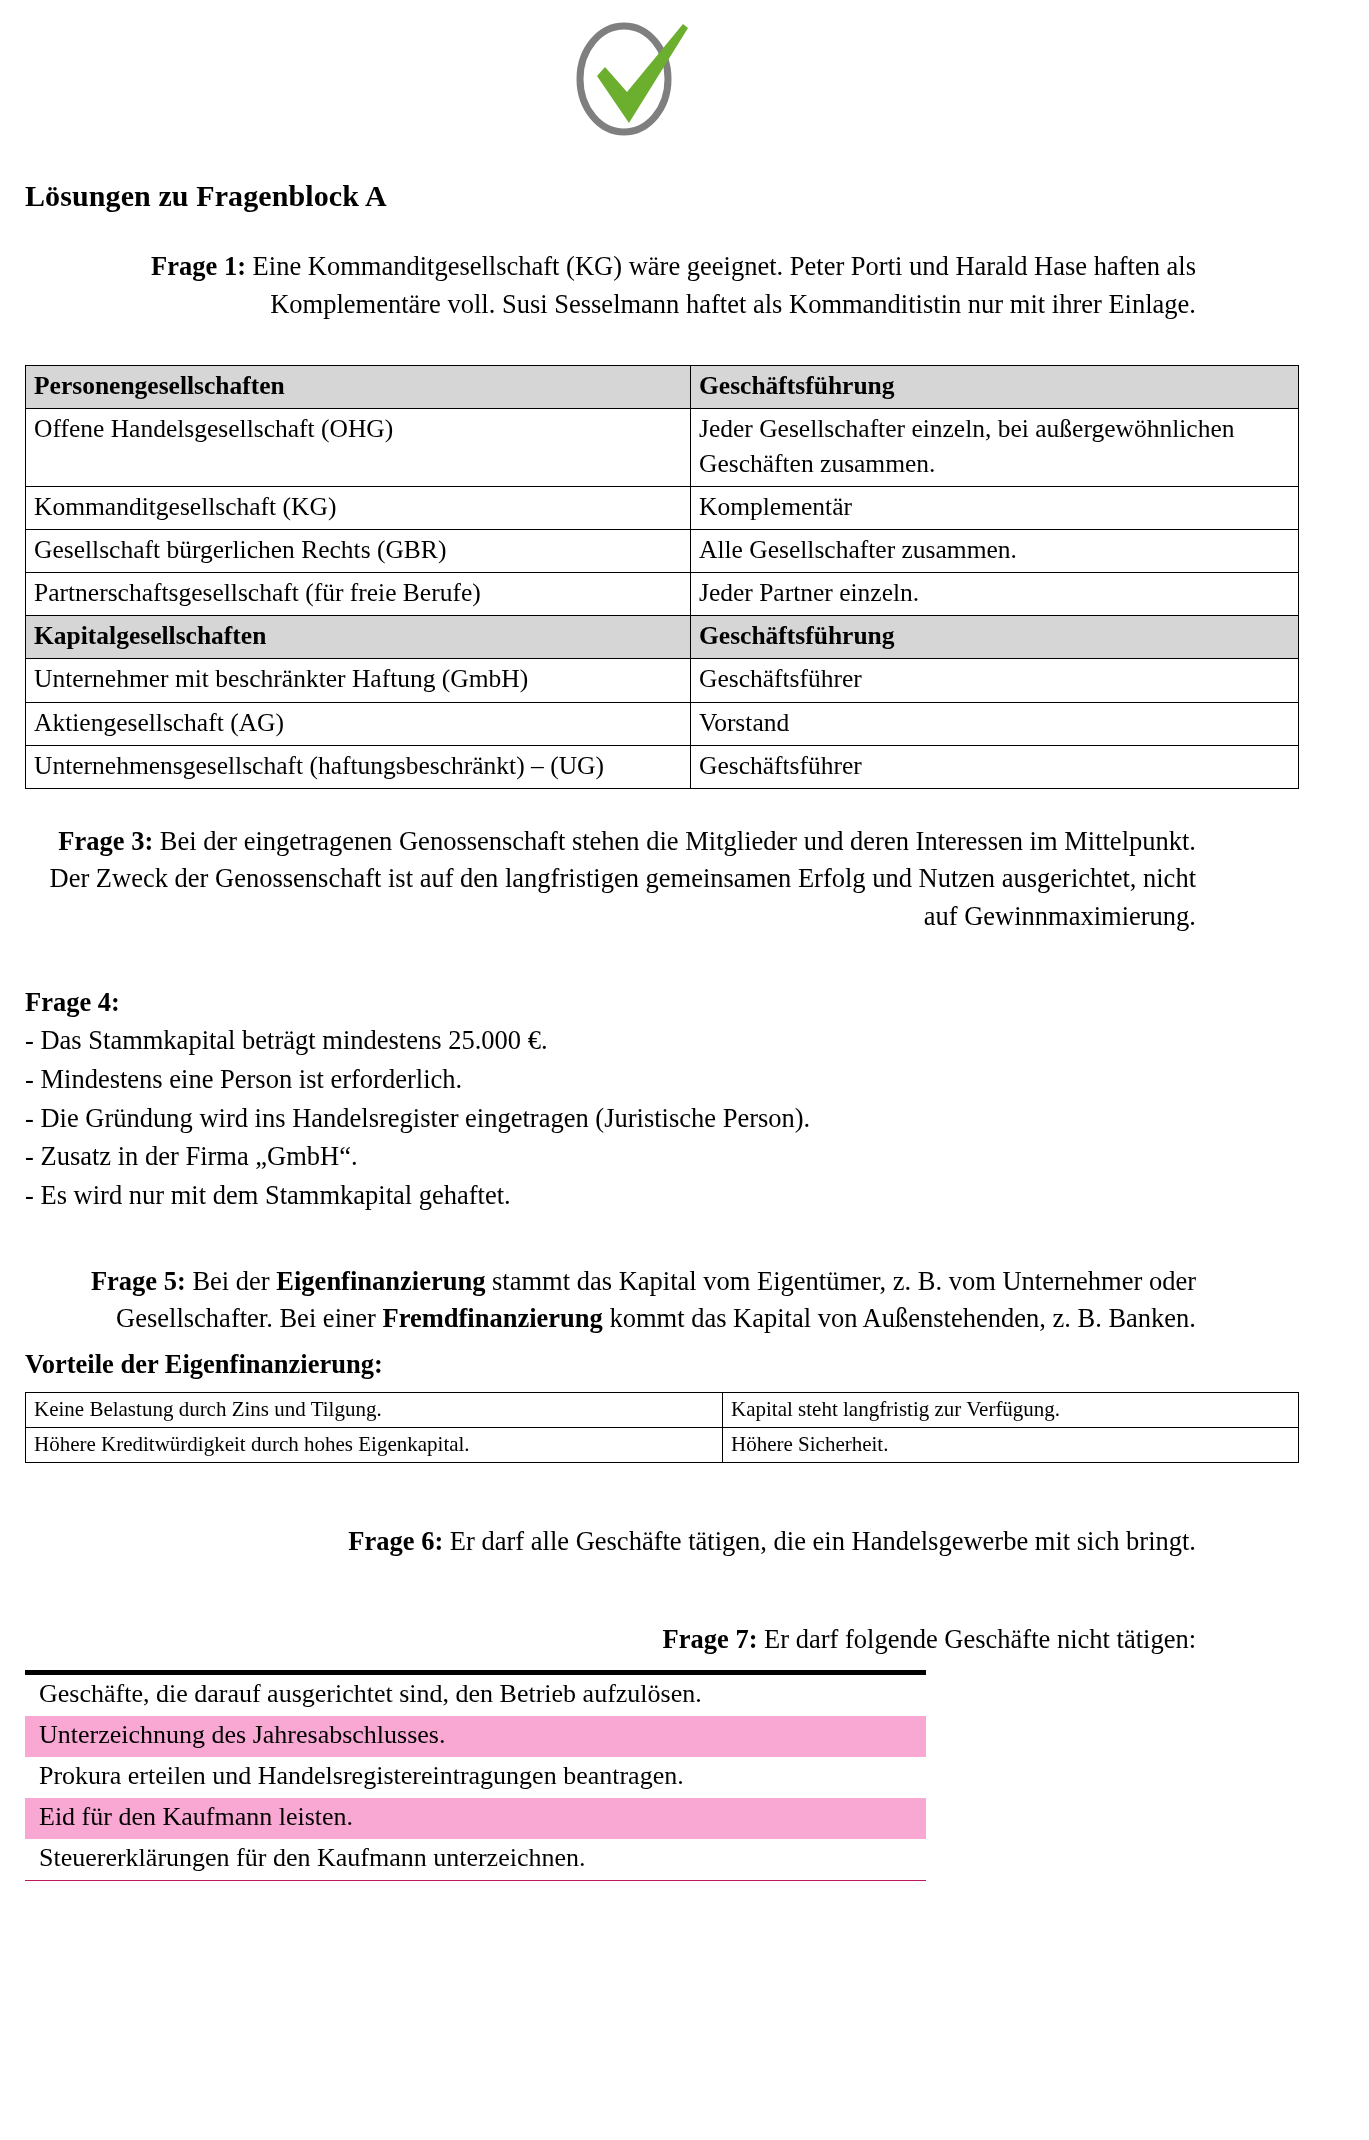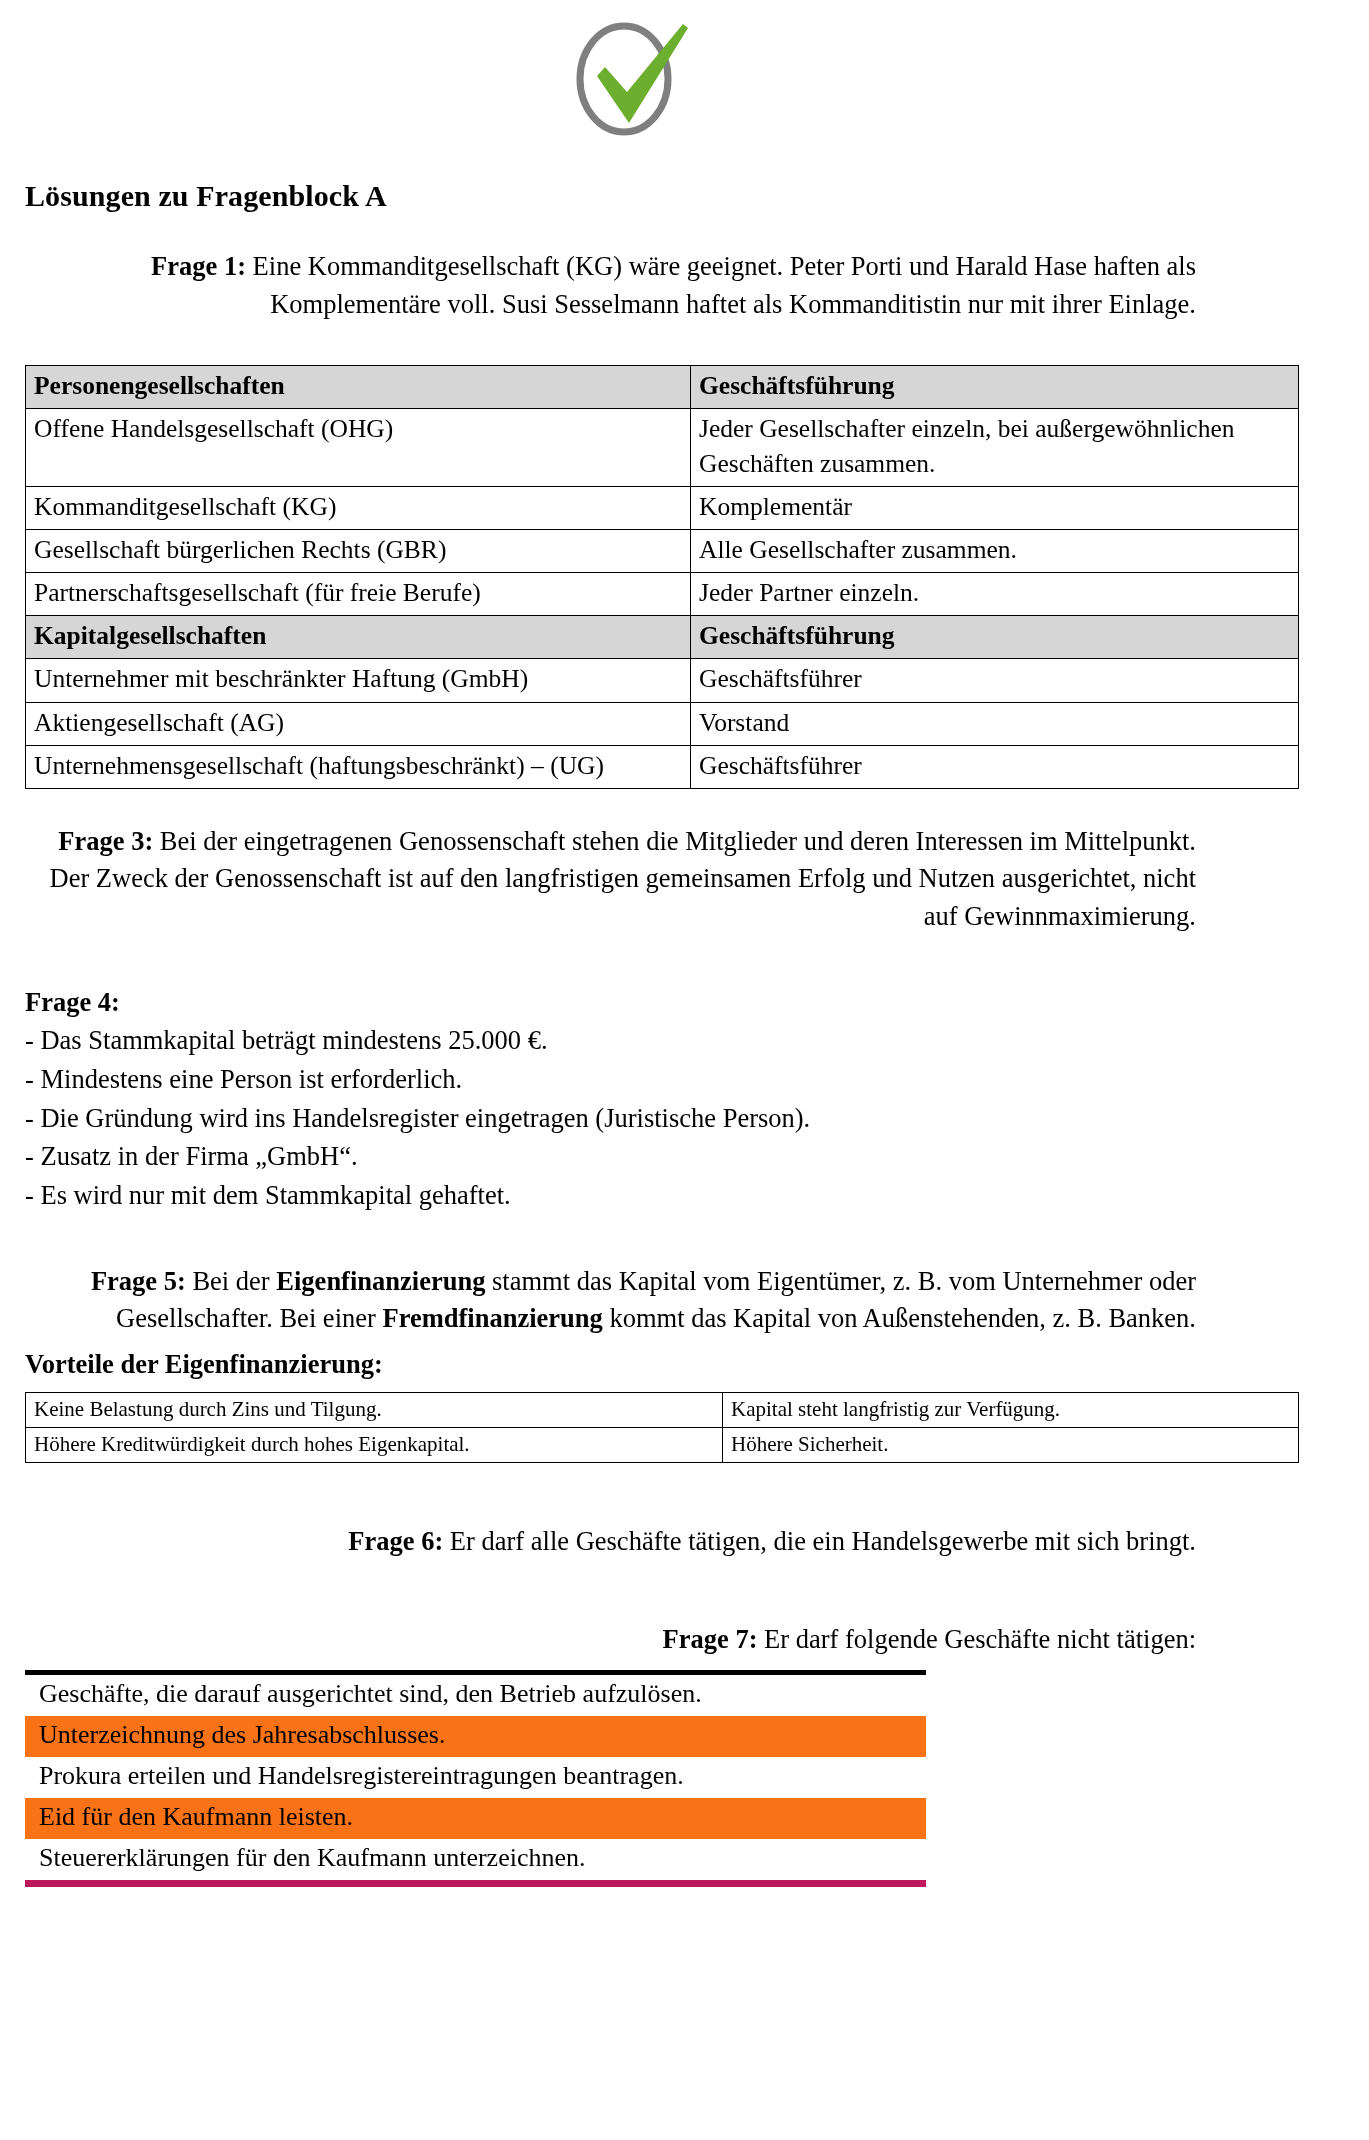--- a/index.html
+++ b/index.html
@@ -108,29 +108,29 @@
     text-align: left;
   }
   table.grid2 col.d1 { width: 697px; }
   table.grid2 col.d2 { width: 576px; }
 
   
   .striped {
     width: 901px;
     margin-top: 12px;
     border-top: 5px solid #000000;
-    border-bottom: 7px solid #be185d;
+    border-bottom: 1px solid #be185d;
     font-size: 26px;
   }
   .striped .srow {
     padding: 1px 6px 3px 14px;
     line-height: 1.42;
     white-space: nowrap;
   }
-  .striped .srow.shade { background: #f97316; }
+  .striped .srow.shade { background: #f9a8d4; }
 
   .tbl-block { margin-top: 8px; }
 </style>
 </head>
 <body>
 
 <div class="page">
 
   <div class="logo-wrap">
     <div class="logo-mark">

